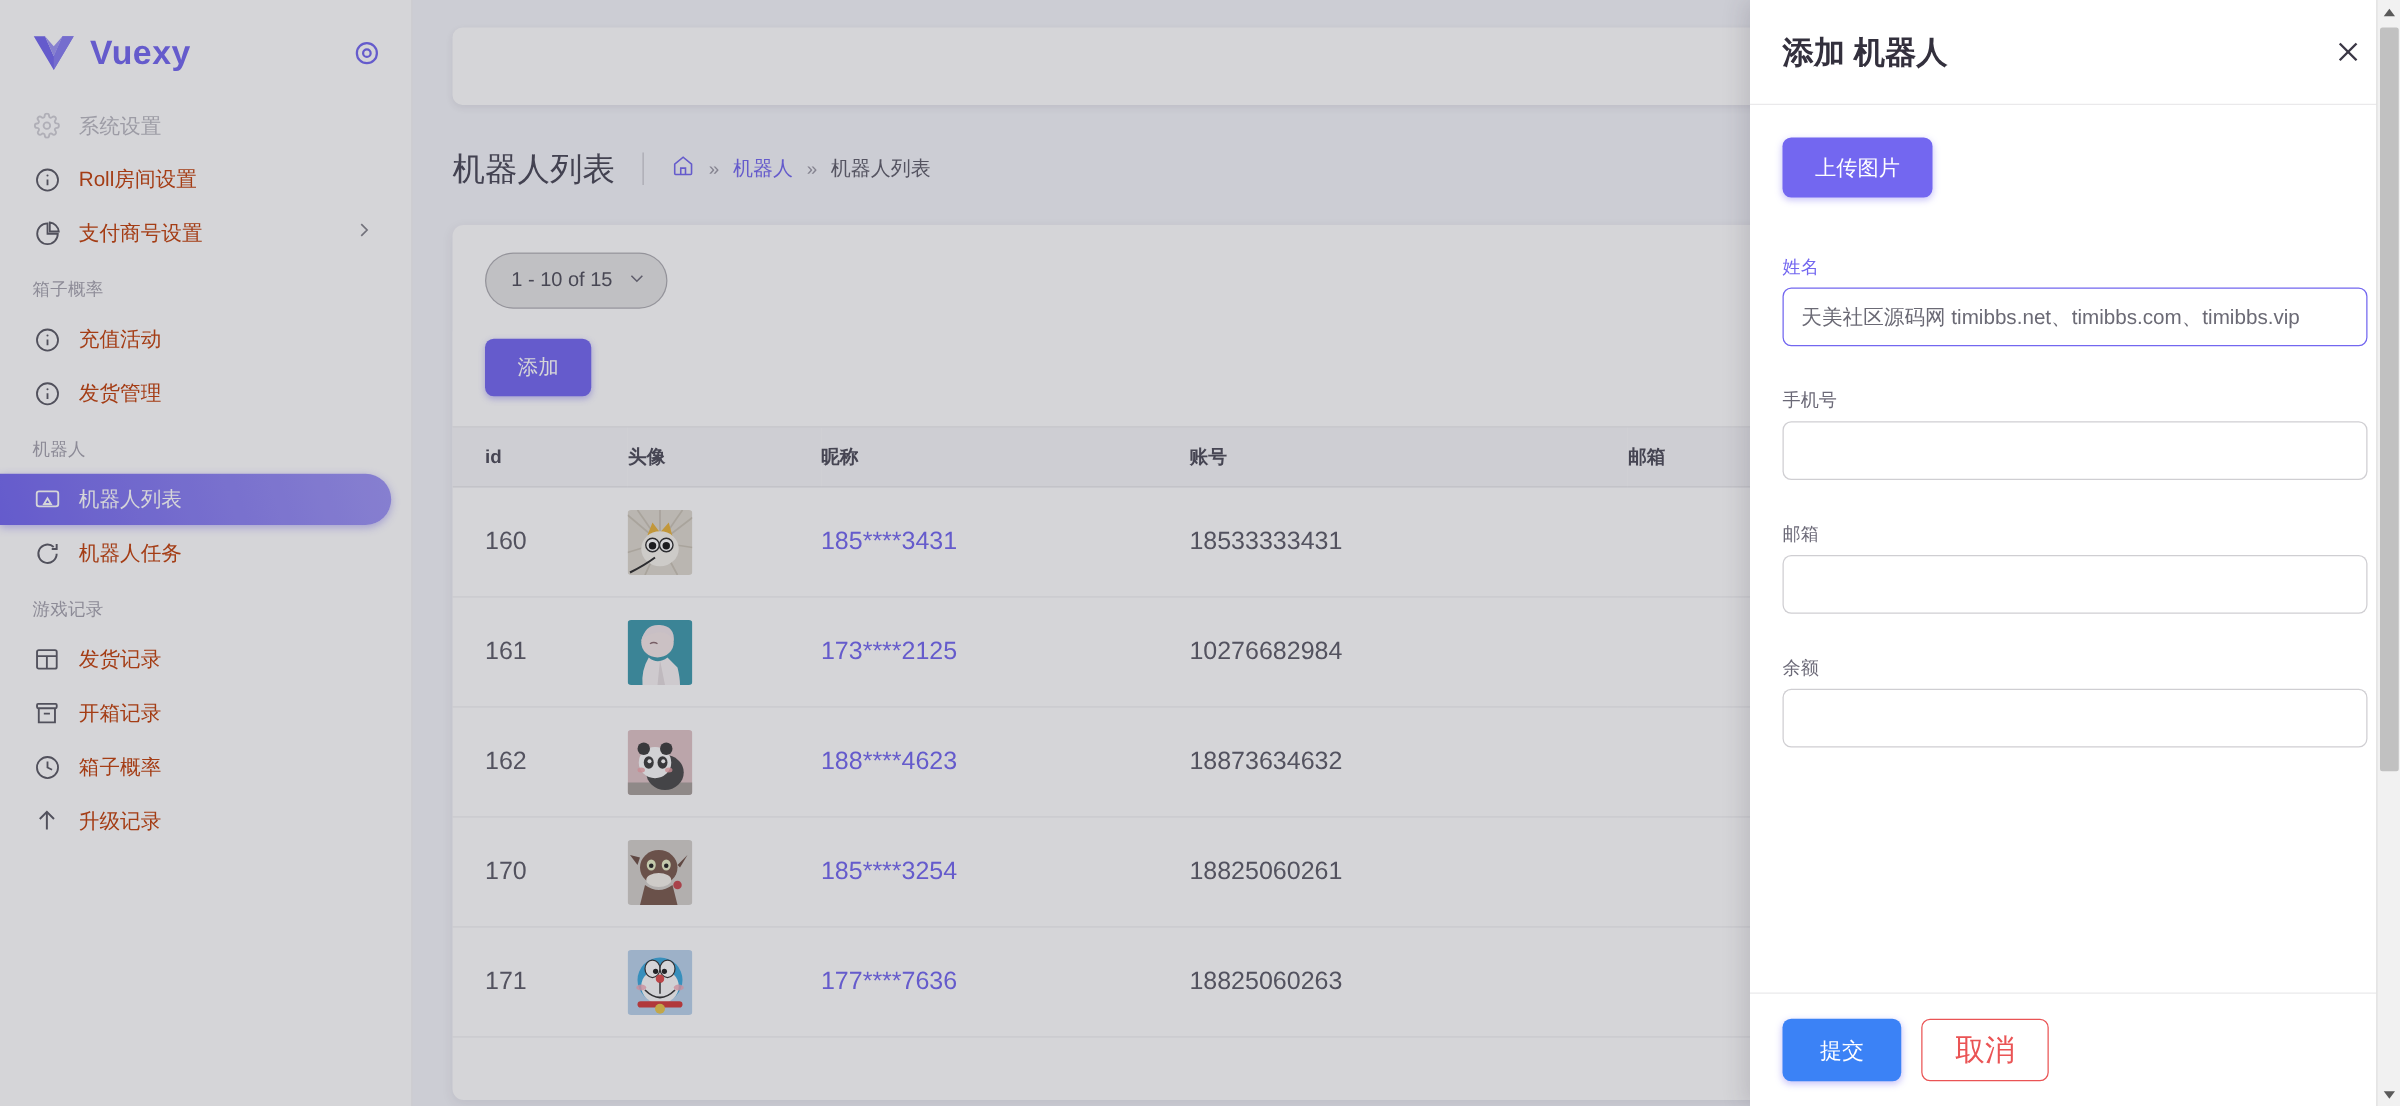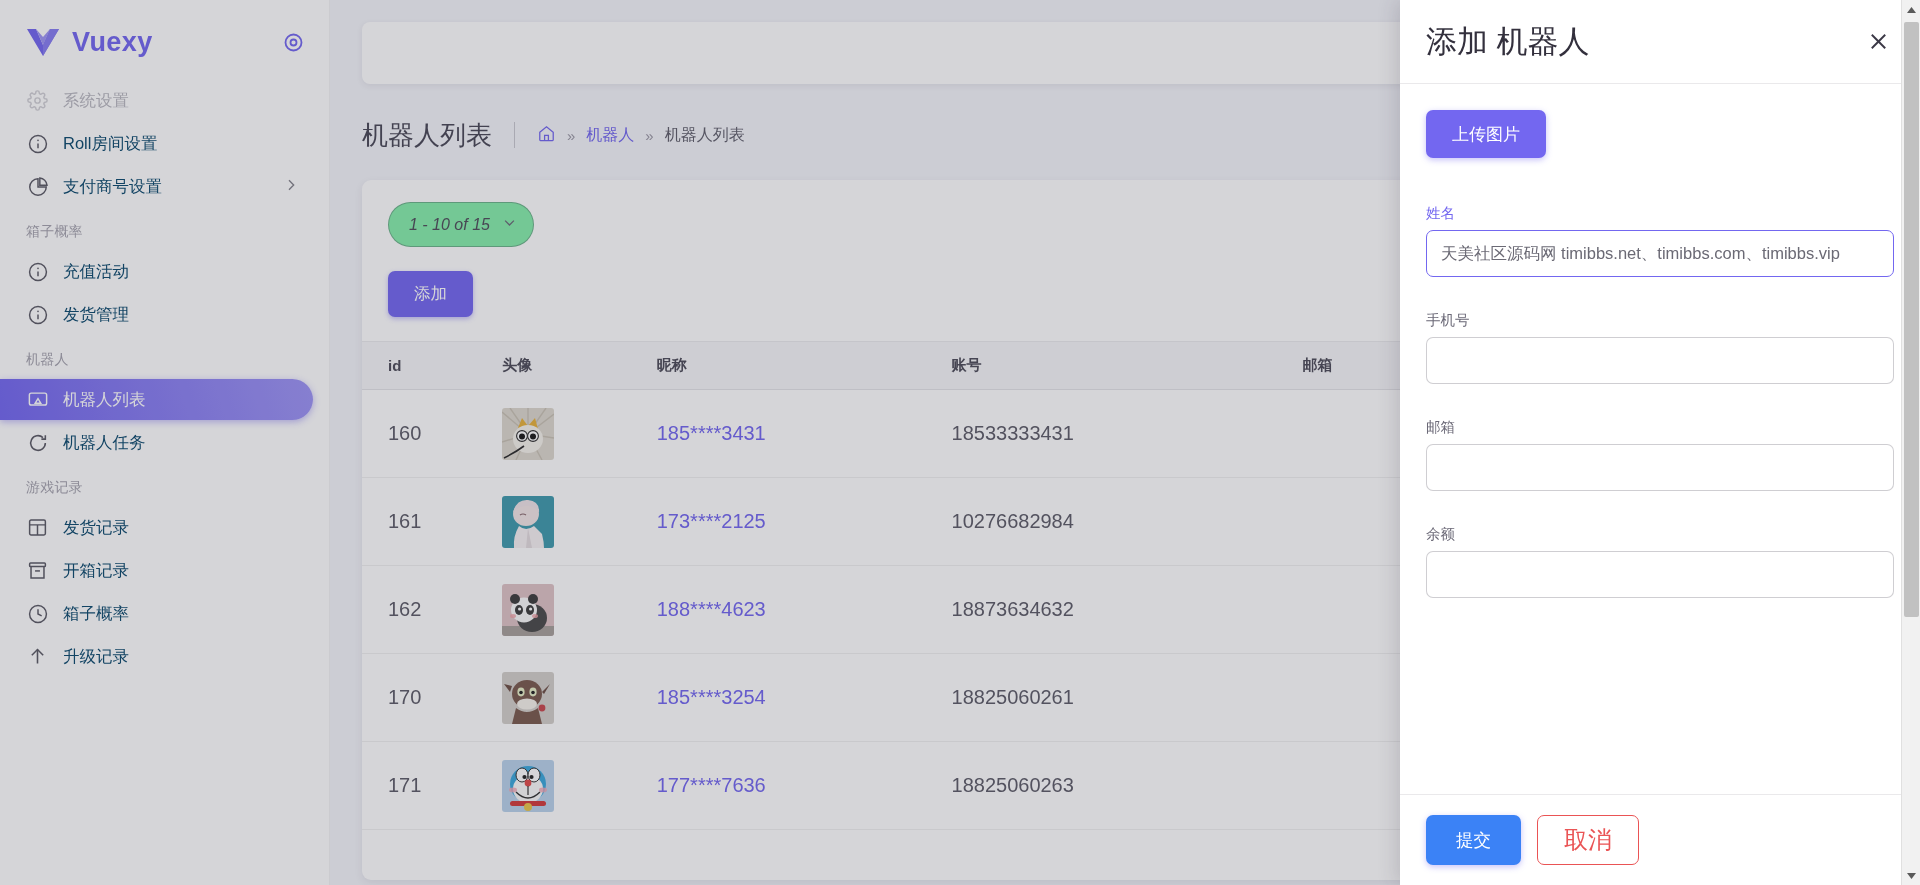--- a/index.html
+++ b/index.html
@@ -57,21 +57,21 @@
     padding: 14px 0 8px 26px;
     letter-spacing: .2px;
     white-space: nowrap;
   }
 
   .nav-item {
     display: flex; align-items: center; gap: 14px;
     margin: 2px 16px 2px 0;
     padding: 9px 0 9px 26px;
     border-radius: 0 28px 28px 0;
-    color: #0c4a6e;
+    color: #c2410c;
     font-size: 16.5px;
     white-space: nowrap;
     cursor: pointer;
   }
   .nav-item .nav-ico {
     width: 23px; height: 23px;
     flex: 0 0 auto;
     display: flex; align-items: center; justify-content: center;
   }
   .nav-item.dim { color: #b9b8c0; }
@@ -119,21 +119,21 @@
     overflow: hidden;
     height: 700px;
   }
   .card-tools { padding: 22px 26px 18px 26px; }
   .select-pill {
     display: inline-flex; align-items: center; gap: 12px;
     height: 45px; padding: 0 16px 0 20px;
     border: 1px solid rgba(47,43,61,0.30);
     border-radius: 24px;
     font-size: 16px; color: #4f4e5a;
-    cursor: pointer; background: #86efac; font-style: italic;
+    cursor: pointer; background: #e5e5e5;
   }
   .toolbar-row {
     padding: 6px 26px 24px 26px;
     background: #fff;
   }
   .btn-primary {
     display: inline-flex; align-items: center; justify-content: center;
     height: 46px; padding: 0 26px;
     background: #7367f0; color: #fff;
     font-size: 16.5px; border: none; border-radius: 7px;
@@ -181,21 +181,21 @@
     z-index: 50;
     box-shadow: -4px 0 18px 0 rgba(47,43,61,0.16);
     display: flex; flex-direction: column;
   }
   .drawer-head {
     display: flex; align-items: center;
     height: 84px; padding: 0 26px 0 26px;
     border-bottom: 1px solid rgba(47,43,61,0.10);
     flex: 0 0 auto;
   }
-  .drawer-title { font-size: 31px; color: #33303d; font-weight: 400; text-align: right; }
+  .drawer-title { font-size: 25px; color: #33303d; font-weight: 700; text-align: right; }
   .drawer-close {
     margin-left: auto;
     width: 32px; height: 32px;
     display: flex; align-items: center; justify-content: center;
     cursor: pointer; color: #3a3745;
   }
   .drawer-body {
     flex: 1 1 auto;
     padding: 26px 26px 0 26px;
     overflow: hidden;

